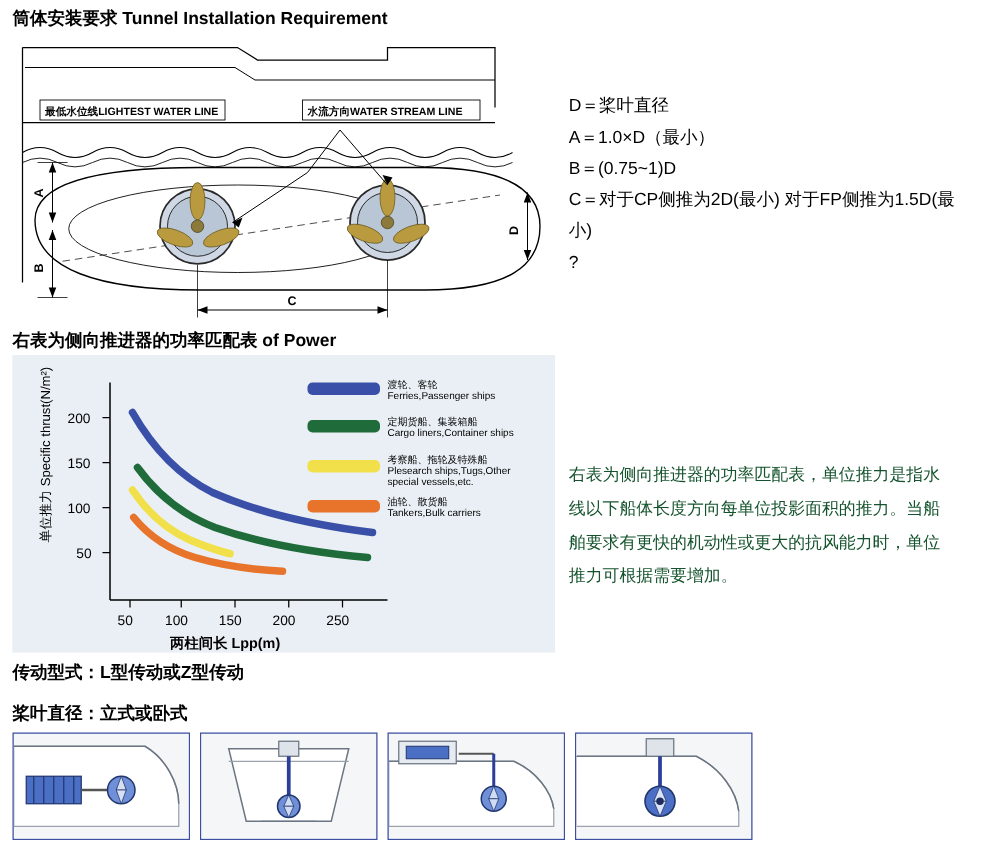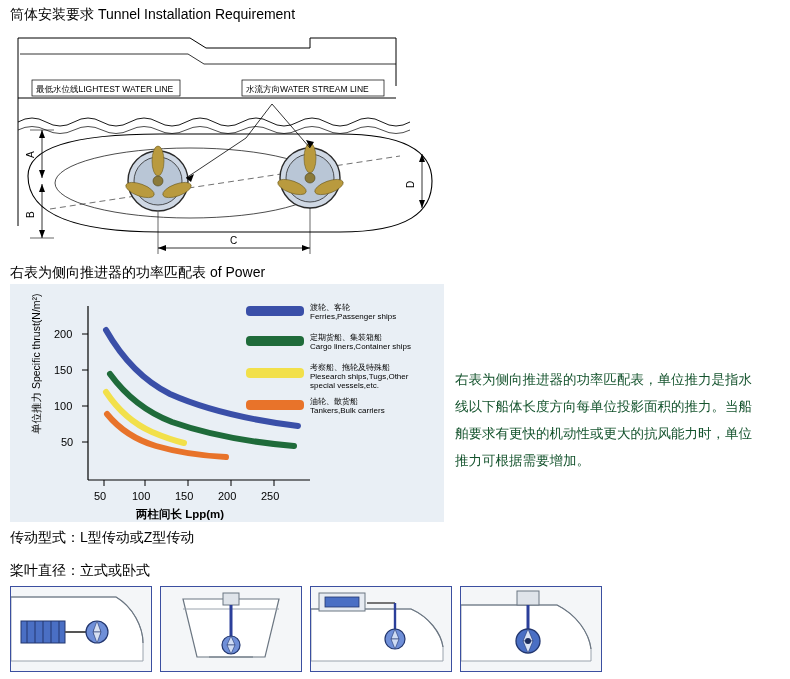--- a/index.html
+++ b/index.html
@@ -10,33 +10,33 @@
     font-size:13px;
     color:#000;
     position:relative;
     overflow:hidden;
   }
   .page{position:relative;width:790px;height:679px;}
 
   
   .heading{
     position:absolute;
-    font-weight:normal;
+    font-weight:bold;
     font-size:14px;
     color:#000;
     white-space:nowrap;
   }
   #h-tunnel{left:10px;top:6px;}
   #h-power{left:10px;top:264px;}
   #h-drive{left:10px;top:529px;}
   #h-mount{left:10px;top:562px;}
 
   
   #tunnel-fig{
-    position:absolute;left:10px;top:26px;width:430px;height:230px;
+    position:absolute;left:10px;top:26px;width:430px;height:230px;font-weight:bold;
   }
   #tunnel-fig svg{display:block;}
 
   
   #formula-block{
     position:absolute;left:455px;top:72px;width:320px;
     font-size:14px;line-height:25px;color:#000;
   }
   #formula-block div{white-space:normal;}
 
@@ -142,20 +142,27 @@
 
       <line x1="148" y1="186" x2="148" y2="228" stroke="#000" stroke-width="0.6"></line>
       <line x1="300" y1="182" x2="300" y2="228" stroke="#000" stroke-width="0.6"></line>
       <line x1="148" y1="222" x2="300" y2="222" stroke="#000" stroke-width="0.8"></line>
       <polygon points="148,222 156,219 156,225" fill="#000"></polygon>
       <polygon points="300,222 292,219 292,225" fill="#000"></polygon>
       <text x="220" y="218" font-family="Liberation Sans, sans-serif" font-size="10" fill="#000">C</text>
     </svg>
   </div>
 
+  <div id="formula-block">
+    <div>D＝桨叶直径</div>
+    <div>A＝1.0×D（最小）</div>
+    <div>B＝(0.75~1)D</div>
+    <div>C＝对于CP侧推为2D(最小) 对于FP侧推为1.5D(最小)</div>
+    <div>?</div>
+  </div>
 
   <div class="heading" id="h-power">右表为侧向推进器的功率匹配表 of Power</div>
 
   <div id="chart-wrap">
     <svg width="434" height="238" viewBox="0 0 434 238" xmlns="http://www.w3.org/2000/svg">
       <rect x="0" y="0" width="434" height="238" fill="#e9eff5"></rect>
 
       <line x1="78" y1="22" x2="78" y2="196" stroke="#000" stroke-width="1.2"></line>
       <line x1="78" y1="196" x2="300" y2="196" stroke="#000" stroke-width="1.2"></line>
 

